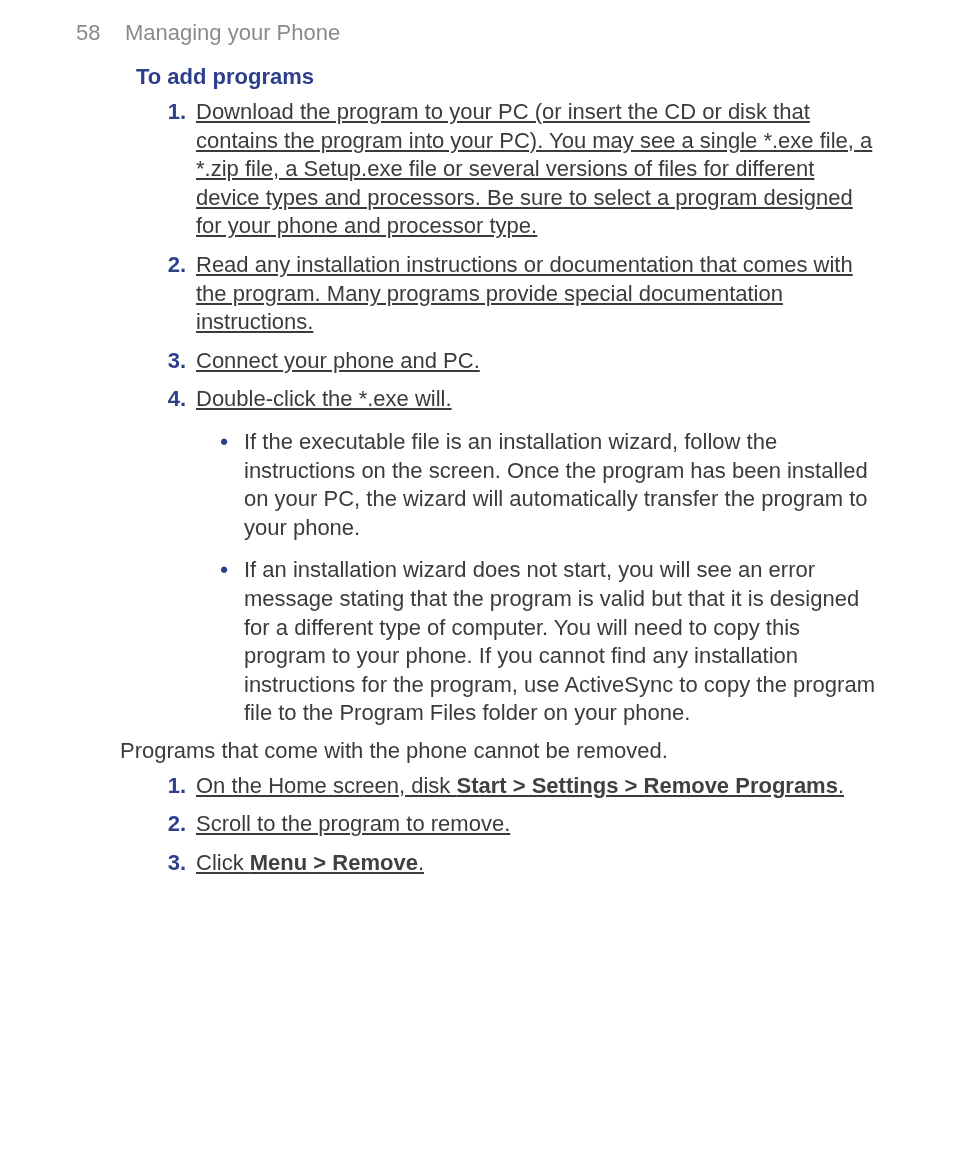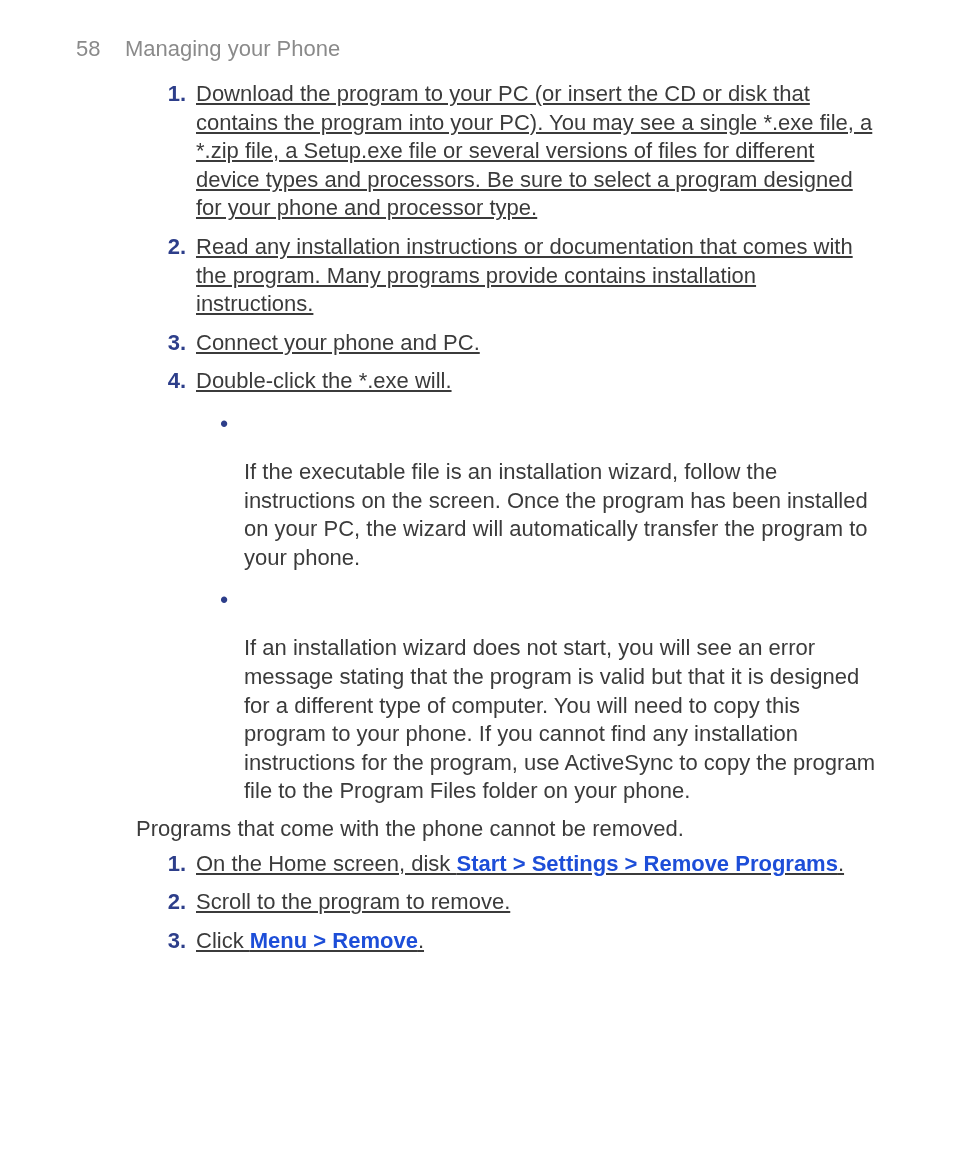--- a/index.html
+++ b/index.html
@@ -6,39 +6,39 @@
     margin: 0;
     padding: 0;
     background: #fff;
     font-family: Arial, Helvetica, sans-serif;
     color: #333;
     width: 954px;
     height: 1173px;
     box-sizing: border-box;
   }
   .page {
-    padding: 36px 76px 0 76px;
+    padding: 20px 76px 0 76px;
   }
   .page-header {
     font-size: 22px;
     color: #8a8a8a;
     margin-bottom: 18px;
   }
   .section-title {
     font-size: 22px;
     font-weight: bold;
     color: #2d3e8a;
     margin-left: 60px;
     margin-bottom: 8px;
     margin-top: 18px;
   }
   .section-intro {
     font-size: 22px;
     color: #3b3b3b;
-    margin-left: 60px;
+    margin-left: 44px;
     margin-bottom: 8px;
   }
   .ol-item {
     display: flex;
     align-items: flex-start;
     margin-left: 80px;
     margin-bottom: 10px;
     font-size: 22px;
     line-height: 1.3;
     color: #3b3b3b;
@@ -67,46 +67,46 @@
   .ul-bullet {
     color: #2d3e8a;
     font-weight: bold;
     min-width: 24px;
     text-align: center;
     margin-right: 8px;
     line-height: 1.3;
   }
   .ul-text {
     flex: 1;
-    margin-top: 48px;
   }
   .bold {
     font-weight: bold;
-    color: #1d4ed8;
+    color: #404040;
   }
 </style>
 </head>
 <body>
 
 <div class="page">
 
   <div class="page-header">
     <span>58</span>
     <span>&nbsp;&nbsp;</span>
     <span>Managing your Phone</span>
   </div>
 
+  <div class="section-title">To add programs</div>
 
   <div class="ol-item">
     <div class="ol-num">1.</div>
     <div class="ol-text">Download the program to your PC (or insert the CD or disk that contains the program into your PC). You may see a single *.exe file, a *.zip file, a Setup.exe file or several versions of files for different device types and processors. Be sure to select a program designed for your phone and processor type.</div>
   </div>
   <div class="ol-item">
     <div class="ol-num">2.</div>
-    <div class="ol-text">Read any installation instructions or documentation that comes with the program. Many programs provide contains installation instructions.</div>
+    <div class="ol-text">Read any installation instructions or documentation that comes with the program. Many programs provide special documentation instructions.</div>
   </div>
   <div class="ol-item">
     <div class="ol-num">3.</div>
     <div class="ol-text">Connect your phone and PC.</div>
   </div>
   <div class="ol-item">
     <div class="ol-num">4.</div>
     <div class="ol-text">Double-click the *.exe will.</div>
   </div>
 

